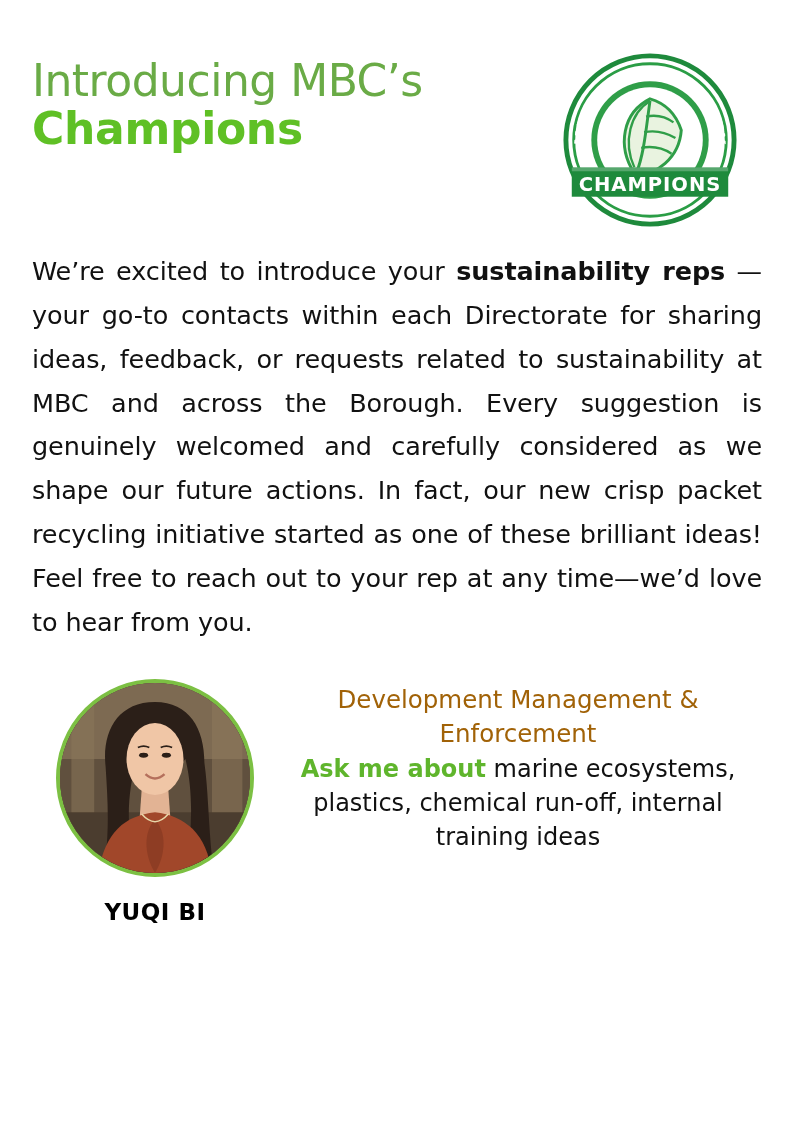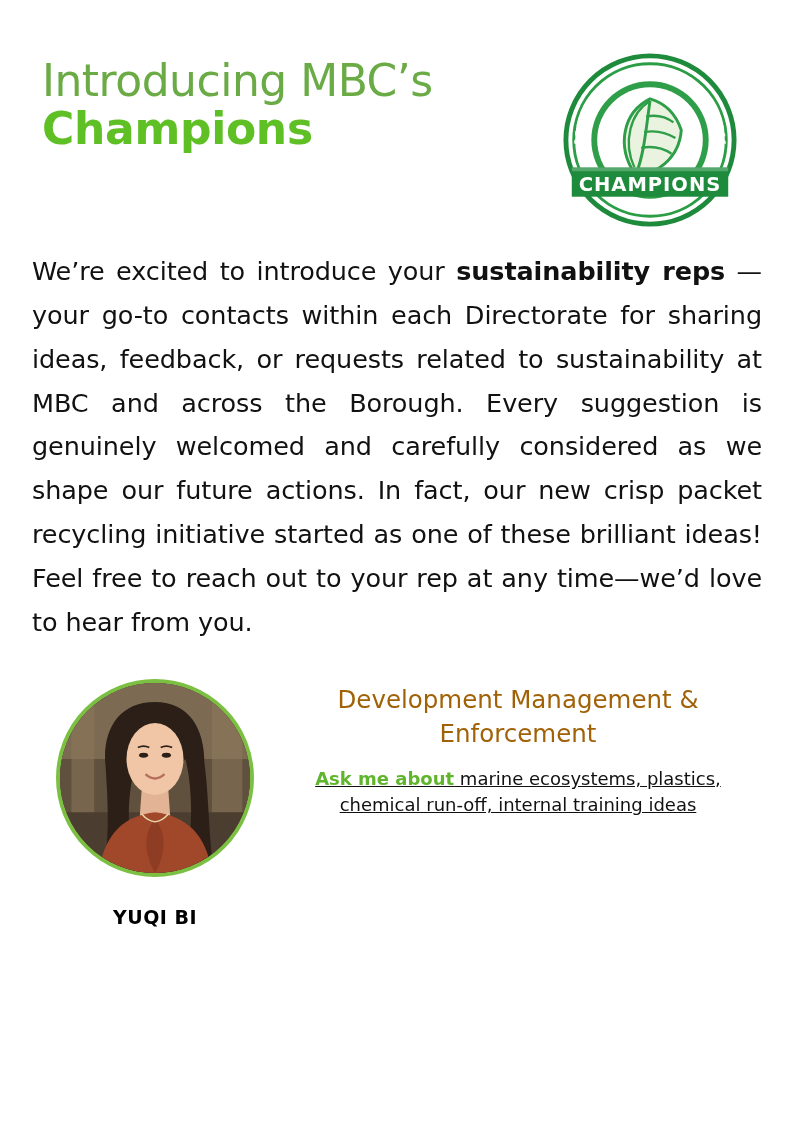--- a/index.html
+++ b/index.html
@@ -26,21 +26,20 @@
 
   
   .header {
     position: relative;
     display: flex;
     align-items: flex-start;
     justify-content: space-between;
   }
   .title-block {
     padding-top: 8px;
-    margin-left: 10px;
   }
   .title-line1 {
     font-size: 44px;
     line-height: 1.12;
     color: #6aab46;
     font-weight: 400;
     letter-spacing: -0.5px;
     white-space: nowrap;
   }
   .title-line2,
@@ -93,22 +92,22 @@
     border-radius: 50%;
     border: 4px solid #7cc043;
     margin: 8px auto 0 auto;
     overflow: hidden;
     position: relative;
     background: #3a2f28;
   }
   .avatar svg { display: block; width: 100%; height: 100%; }
 
   .champion-name {
-    margin-top: 29px;
-    font-size: 19px;
+    margin-top: 22px;
+    font-size: 23px;
     font-weight: bold;
     letter-spacing: 0.5px;
     color: #000;
   }
 
   .info-col {
     flex: 1 1 auto;
     text-align: center;
     padding-top: 12px;
     padding-left: 6px;
@@ -121,25 +120,24 @@
   }
   .info-directorate {
     font-size: 24.5px;
     font-weight: bold;
     line-height: 1.4;
     color: #111;
     margin-top: 2px;
     letter-spacing: 0.2px;
   }
   .info-ask {
-    font-size: 18px;
+    font-size: 24px;
     line-height: 1.42;
     color: #111;
-    margin-top: 16px;
-    text-decoration: underline;
+    margin-top: 2px;
   }
   .ask-label {
     color: #5fb52c;
     font-weight: bold;
   }
 </style>
 </head>
 <body>
 
 <div class="page">

